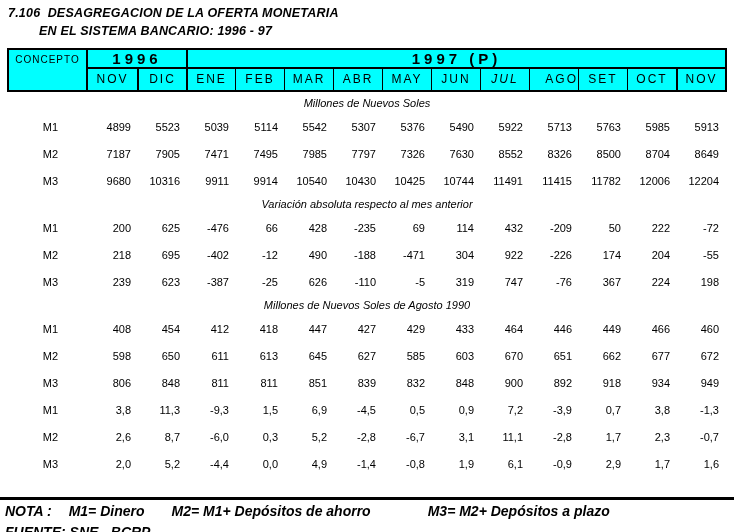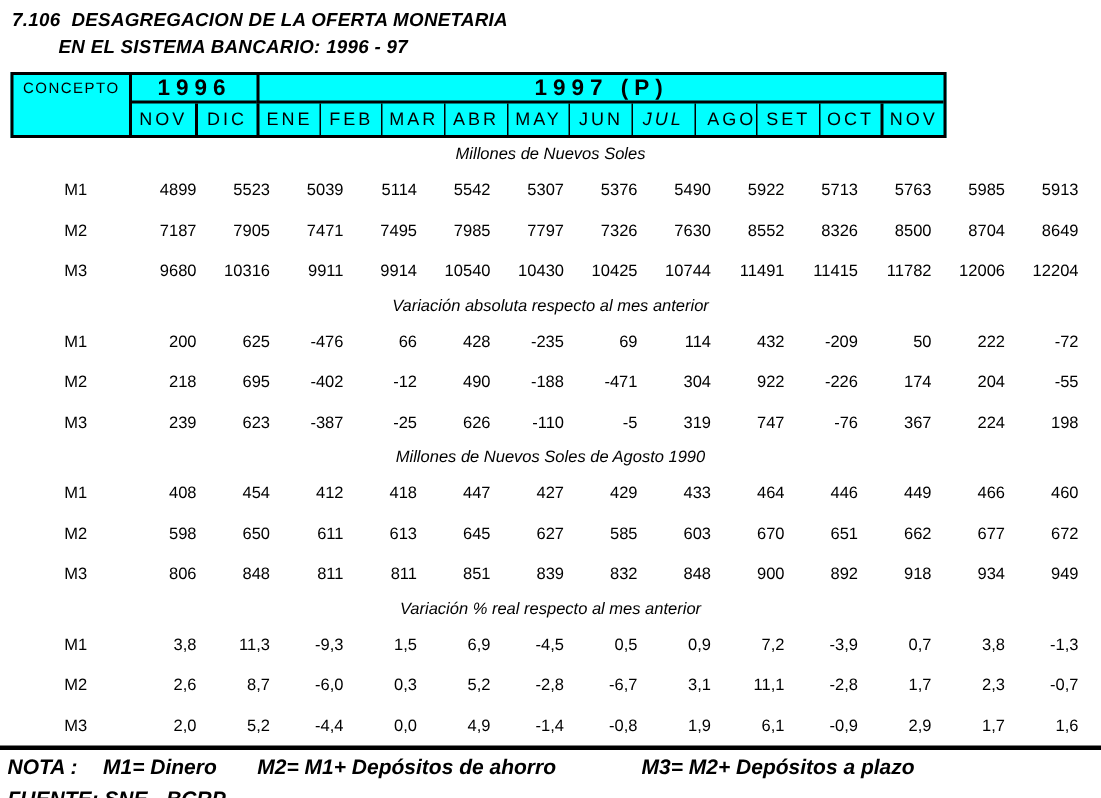--- a/index.html
+++ b/index.html
@@ -7,21 +7,21 @@
   body {
     background:#ffffff; color:#000;
     font-family:"Liberation Sans", sans-serif;
     position:relative; overflow:hidden;
   }
   .title { position:absolute; top:6px; left:8px; font-weight:bold; font-style:italic; font-size:12.5px; letter-spacing:0.2px; }
   .title .line1 { white-space:pre; }
   .title .line2 { margin-top:4px; padding-left:31px; white-space:pre; }
 
   .grid-head {
-    position:absolute; top:48px; left:7px; width:624px;
+    position:absolute; top:48px; left:7px; width:720px;
     display:grid; grid-template-columns:79px repeat(13, 1fr);
     grid-template-rows:19px 21px;
     border:2px solid #000;
   }
   .hc-concepto { grid-row:1/3; grid-column:1; border-right:2px solid #000; font-size:10px; letter-spacing:1px; text-align:center; padding-top:4px; }
   .hg { font-weight:bold; font-size:15px; text-align:center; border-bottom:2px solid #000; letter-spacing:4px; line-height:17px; white-space:nowrap; overflow:visible; }
   .hg-1996 { grid-row:1; grid-column:2/4; }
   .hg-1997 { grid-row:1; grid-column:4/15; border-left:2px solid #000; }
   .hm { grid-row:2; font-size:12px; letter-spacing:2px; text-align:center; line-height:20px; border-left:1px solid #000; }
   .hm.noleft { border-left:none; }
@@ -210,21 +210,20 @@
       <div class="dval">851</div>
       <div class="dval">839</div>
       <div class="dval">832</div>
       <div class="dval">848</div>
       <div class="dval">900</div>
       <div class="dval">892</div>
       <div class="dval">918</div>
       <div class="dval">934</div>
       <div class="dval">949</div>
     </div>
-    <div class="sect-heading">Variación % real respecto al mes anterior</div>
     <div class="drow">
       <div class="dlabel">M1</div>
       <div class="dval">3,8</div>
       <div class="dval">11,3</div>
       <div class="dval">-9,3</div>
       <div class="dval">1,5</div>
       <div class="dval">6,9</div>
       <div class="dval">-4,5</div>
       <div class="dval">0,5</div>
       <div class="dval">0,9</div>

